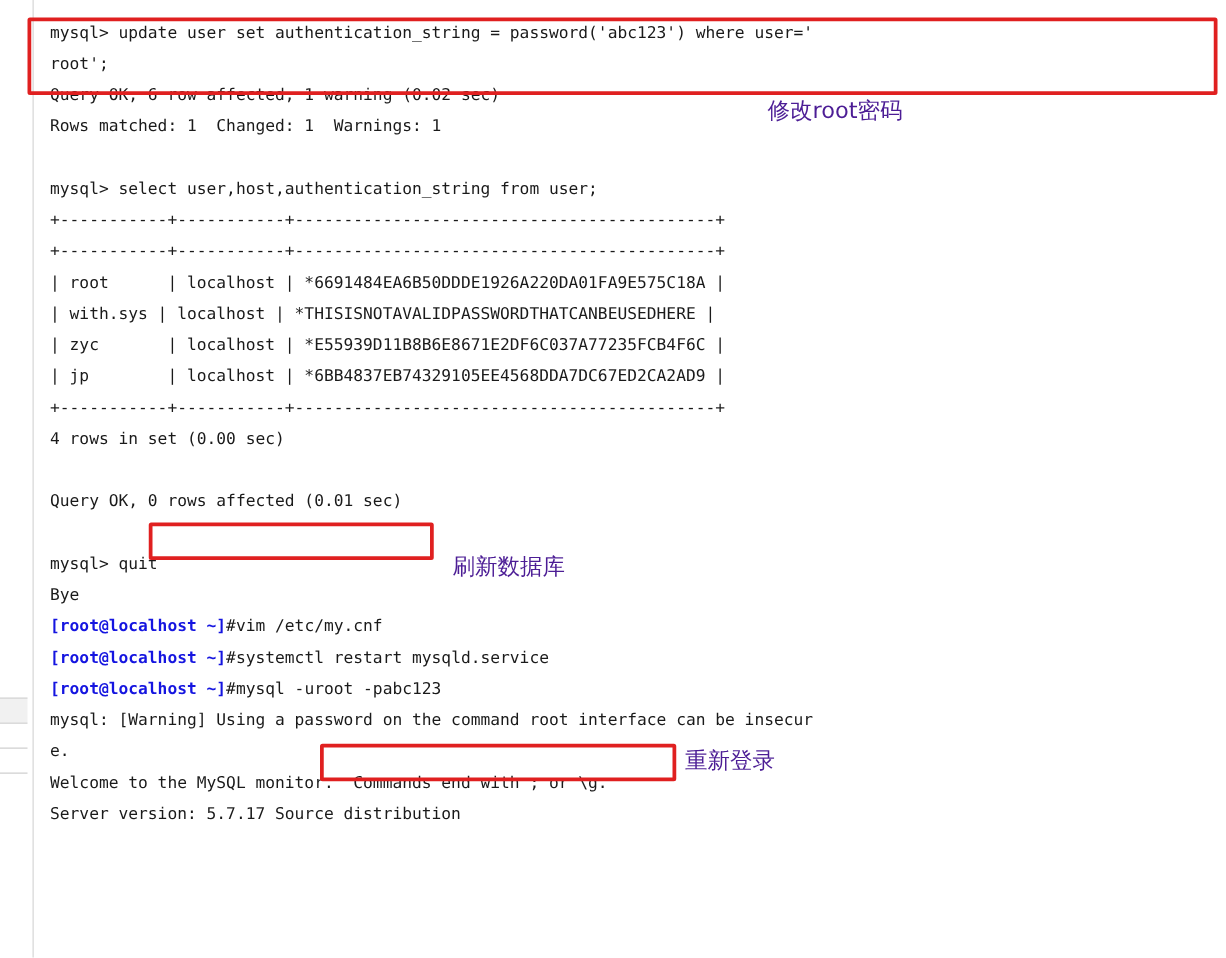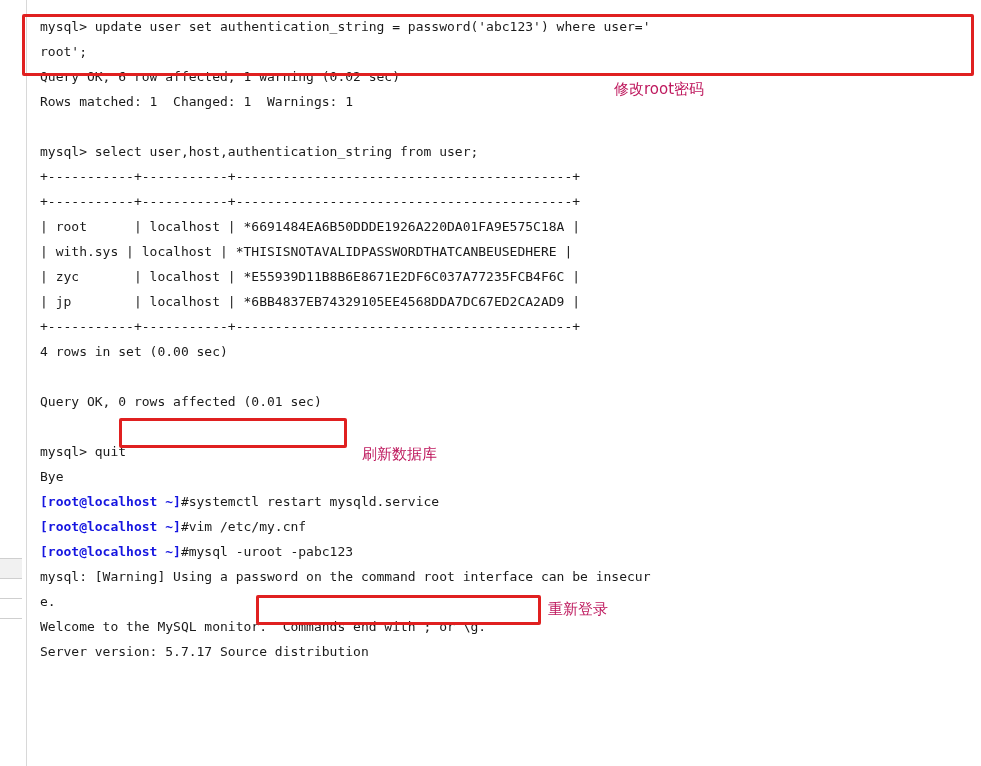--- a/index.html
+++ b/index.html
@@ -70,23 +70,23 @@
   .redbox {
     position: absolute;
     border: 3px solid #e02020;
     border-radius: 2px;
     box-sizing: border-box;
     pointer-events: none;
   }
   
   .annot {
     position: absolute;
-    color: #be185d;
+    color: #4c1d95;
     font-family: "DejaVu Sans", "Liberation Sans", sans-serif;
-    font-size: 15px;
+    font-size: 18px;
     line-height: 22px;
     white-space: nowrap;
   }
 </style>
 </head>
 <body>
 
 <div id="gutter">
   <div class="gutter-band" style="top:559px;height:19px;"></div>
   <div class="gutter-rule" style="top:558px;"></div>
@@ -110,22 +110,22 @@
   <div class="line">| zyc       | localhost | *E55939D11B8B6E8671E2DF6C037A77235FCB4F6C |</div>
   <div class="line">| jp        | localhost | *6BB4837EB74329105EE4568DDA7DC67ED2CA2AD9 |</div>
   <div class="line">+-----------+-----------+-------------------------------------------+</div>
   <div class="line">4 rows in set (0.00 sec)</div>
   <div class="line blank"></div>
   <div class="line">Query OK, 0 rows affected (0.01 sec)</div>
   <div class="line blank"></div>
   <div class="line">mysql&gt; quit</div>
   <div class="line">Bye</div>
 
+  <div class="line"><span class="prompt-host">[root@localhost ~]</span><span>#vim /etc/my.cnf</span></div>
   <div class="line"><span class="prompt-host">[root@localhost ~]</span><span>#systemctl restart mysqld.service</span></div>
-  <div class="line"><span class="prompt-host">[root@localhost ~]</span><span>#vim /etc/my.cnf</span></div>
   <div class="line"><span class="prompt-host">[root@localhost ~]</span><span>#mysql -uroot -pabc123</span></div>
 
   <div class="line">mysql: [Warning] Using a password on the command root interface can be insecur</div>
   <div class="line">e.</div>
   <div class="line">Welcome to the MySQL monitor.  Commands end with ; or \g.</div>
   <div class="line">Server version: 5.7.17 Source distribution</div>
 
 </div>
 
 <div class="redbox" id="box-1" style="left: 22px; top: 14px; width: 952px; height: 62px;"></div>

